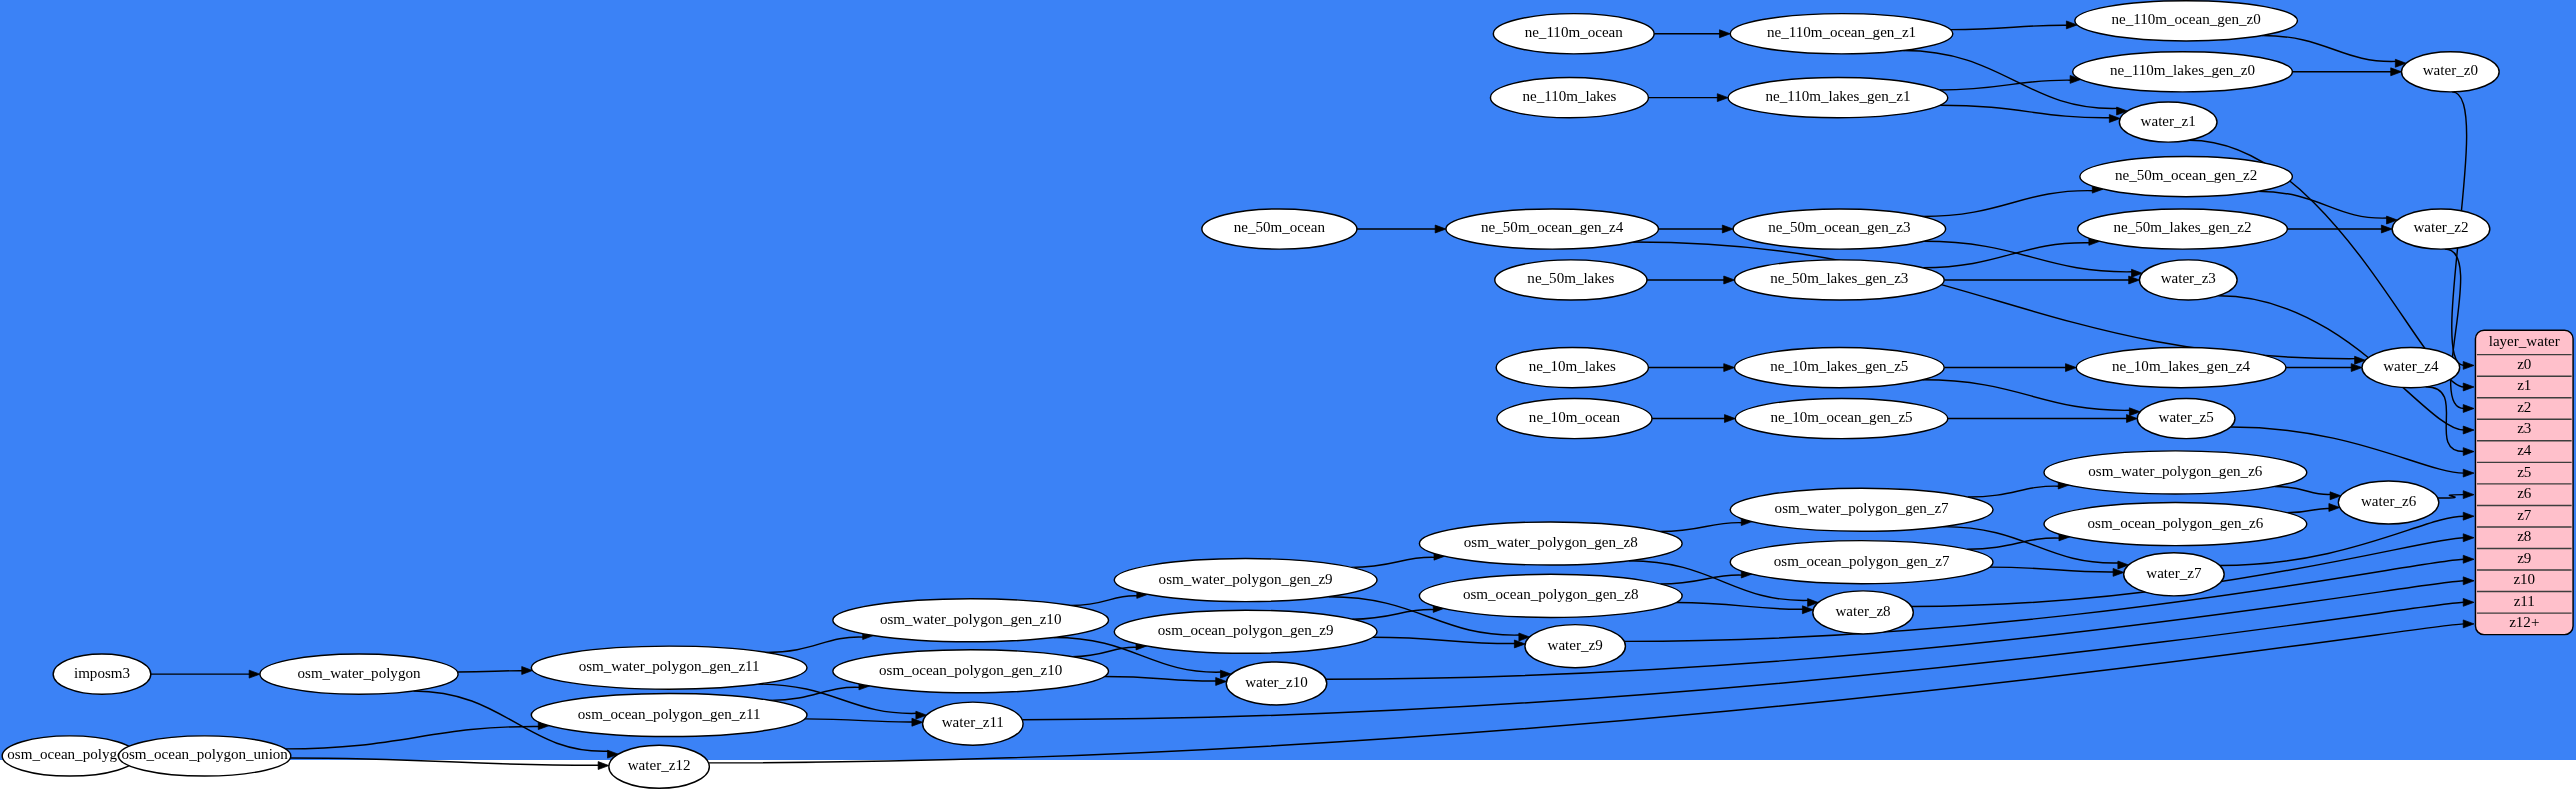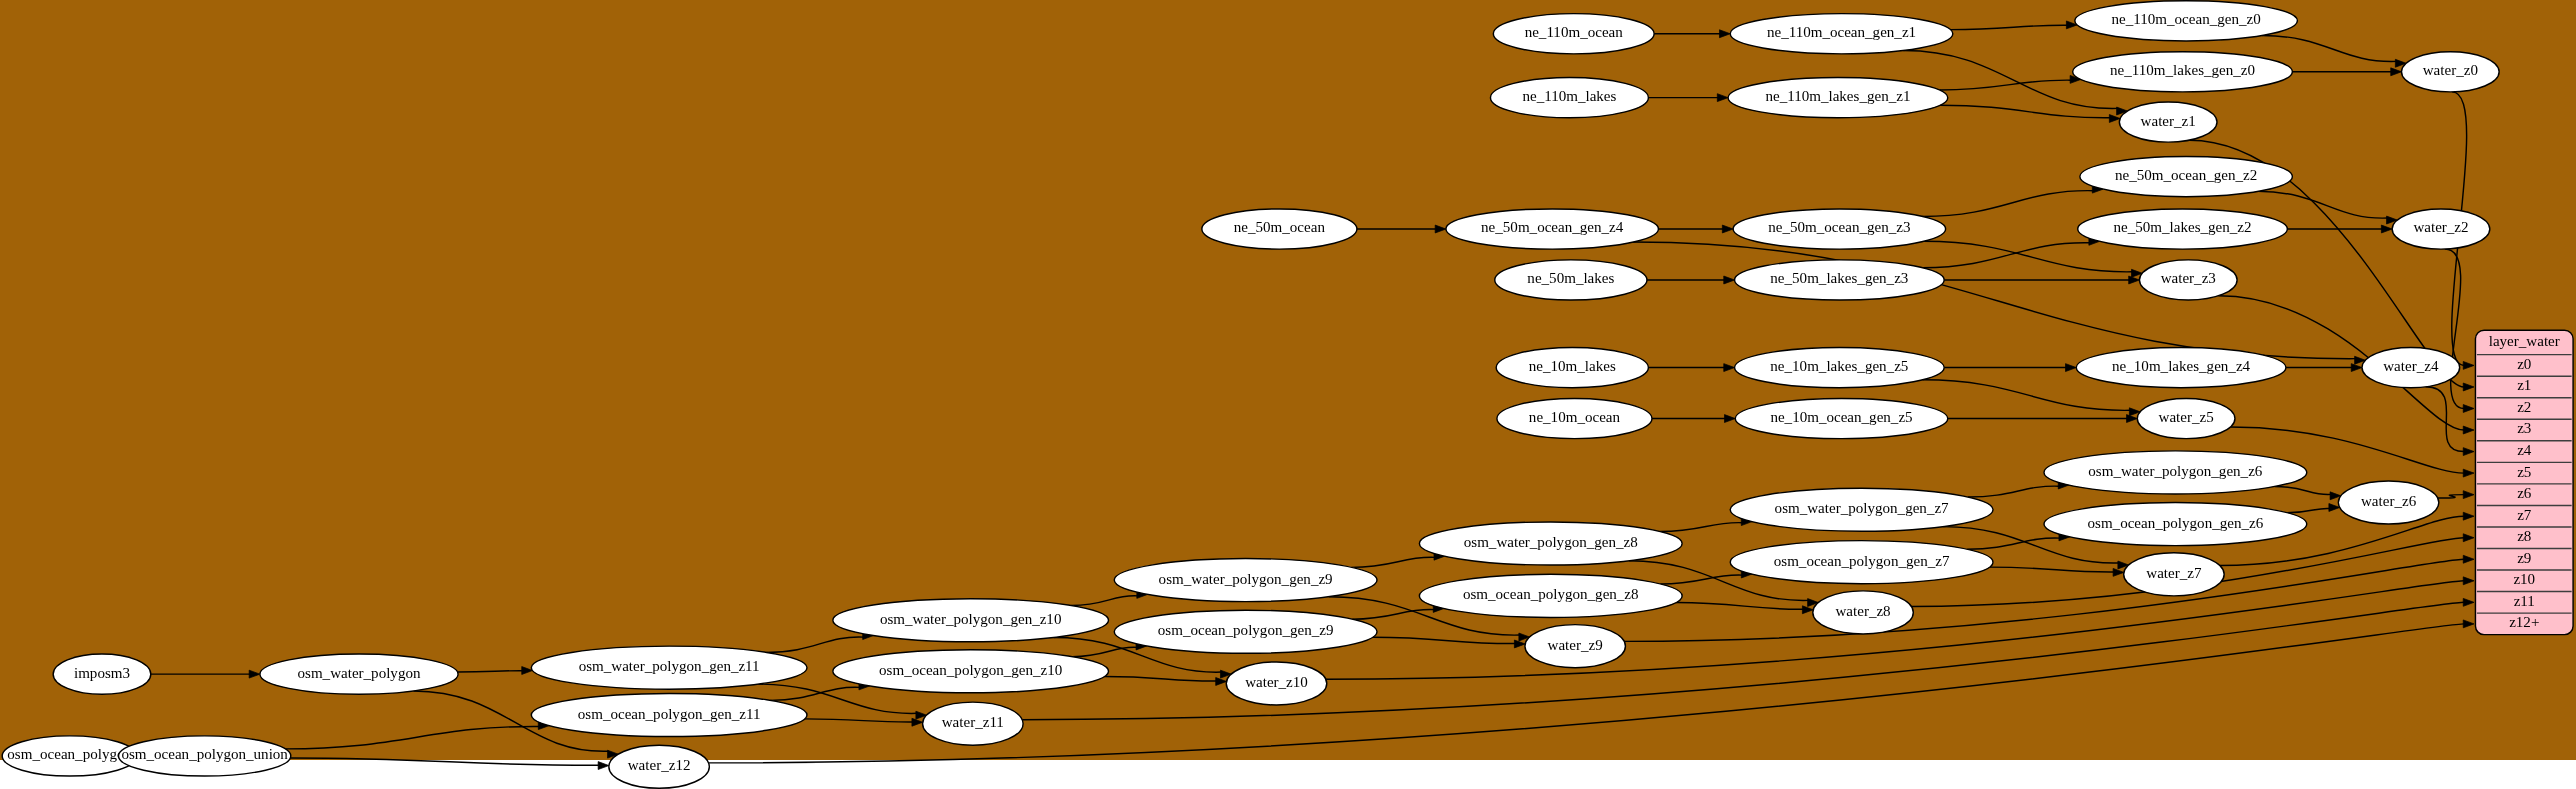--- a/index.html
+++ b/index.html
@@ -1,17 +1,17 @@
 <!DOCTYPE html>
 <html style="font-size:11.5px"><head>
 <meta charset="utf-8">
 <style>
   html,body{margin:0;padding:0;background:#ffffff;}
   body{width:2576px;height:789px;overflow:hidden;font-family:"Liberation Serif", serif;}
-  #canvas{position:relative;width:2576px;height:760px;background:#a16207;}
+  #canvas{position:relative;width:2576px;height:760px;background:#3b82f6;}
   svg#graph{position:absolute;left:0;top:0;width:2576px;height:789px;}
   .node-ell{fill:#ffffff;stroke:#000000;stroke-width:2;}
   .node-label{font-family:"Liberation Serif", serif;font-size:21px;fill:#000000;text-anchor:middle;dominant-baseline:middle;}
   .edge{fill:none;stroke:#000000;stroke-width:2;}
   .arrowhead{fill:#000000;stroke:#000000;stroke-width:1;}
   .tbl-label{font-family:"Liberation Serif", serif;font-size:21px;fill:#000000;text-anchor:middle;dominant-baseline:middle;}
 </style>
 </head>
 <body>
 

